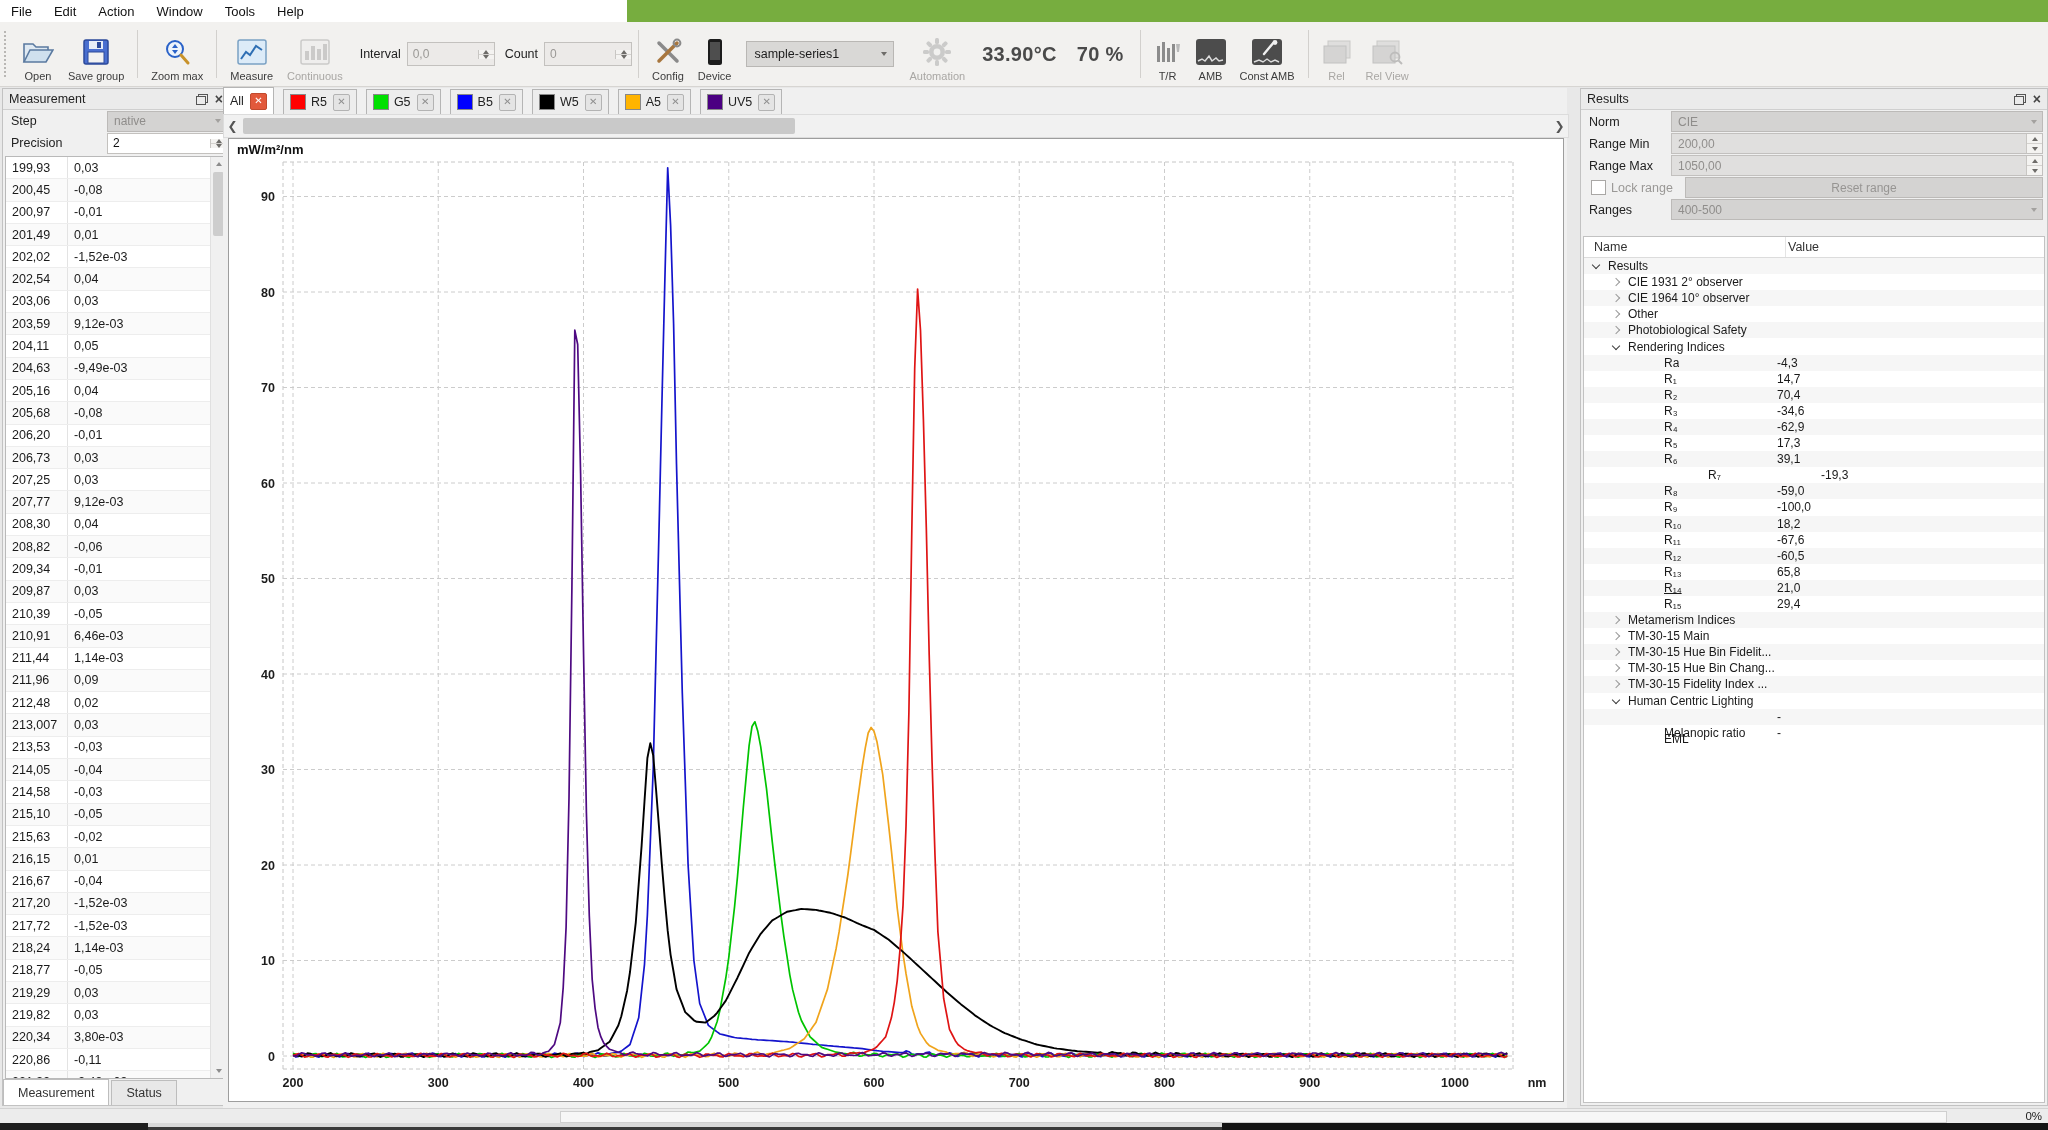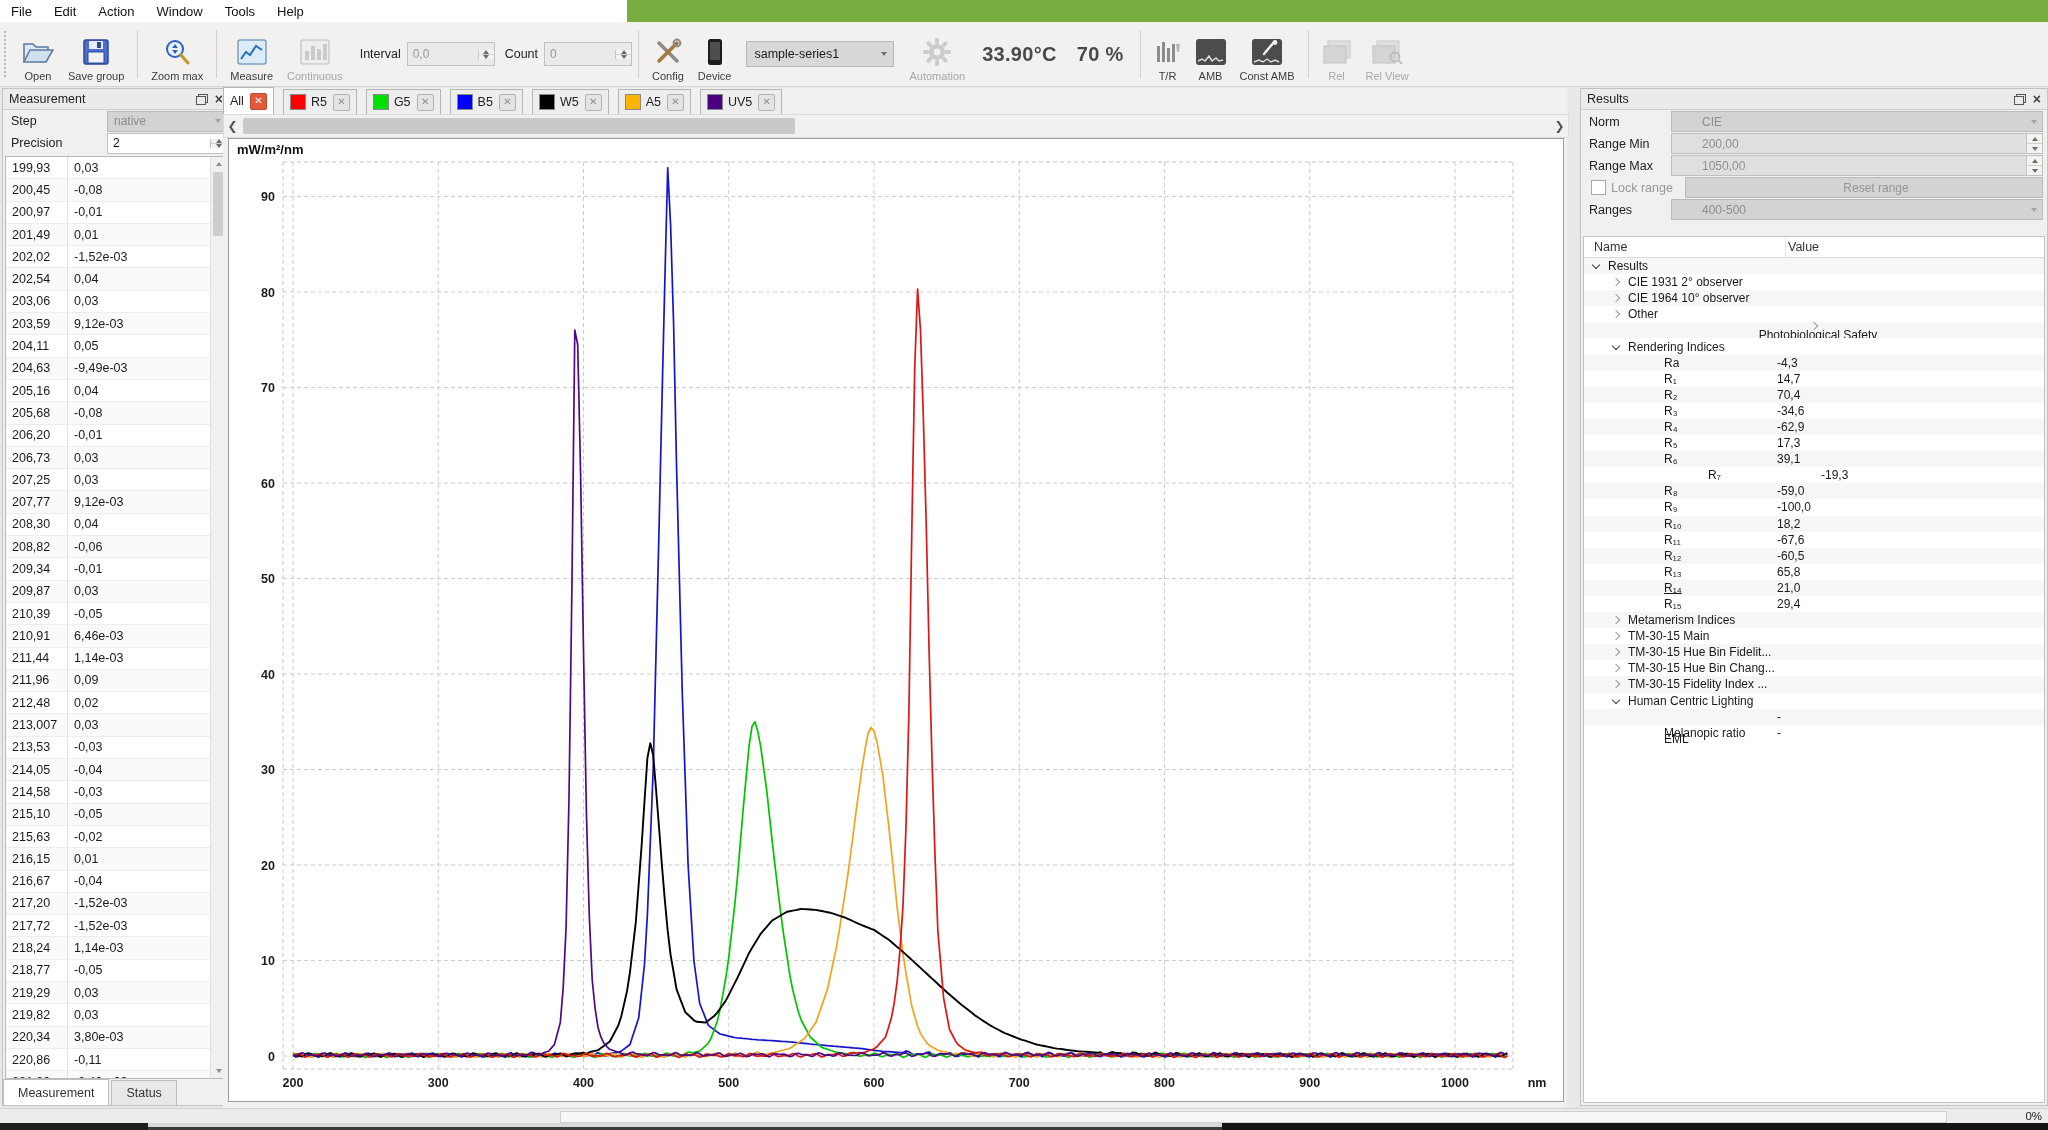--- a/index.html
+++ b/index.html
@@ -72,21 +72,21 @@
   #chart-scroll{position:absolute;left:0px;top:26px;width:1344px;height:22px;background:#f1f1f1;border:1px solid #dcdcdc;display:flex;align-items:center;}
   .sarr{width:17px;height:20px;display:flex;align-items:center;justify-content:center;color:#555;font-size:12px;font-weight:700;}
   #sthumb{height:16px;width:552px;background:#c9c9c9;border-radius:2px;margin-left:2px;}
   #chart-frame{position:absolute;left:5px;top:50px;width:1334px;height:962px;background:#ffffff;border:1px solid #9d9d9d;}
   #chart-title{position:absolute;left:8px;top:3px;font-size:13px;font-weight:700;color:#111;}
   .tick{font:700 12.5px "Liberation Sans","DejaVu Sans",sans-serif;fill:#1c1c1c;}
   
   #right-panel{left:1580px;top:88px;width:466px;height:1016px;}
   .rrow{display:flex;align-items:center;height:21px;padding:0 4px 0 8px;margin-top:1px;}
   .rlbl{width:82px;font-size:12.5px;color:#222;}
-  .rctl{flex:1;padding-left:24px;}
+  .rctl{flex:1;}
   .dis-input{display:flex;align-items:center;height:19px;background:#e0dfde;border:1px solid #c2c0be;}
   .dis-input .cval{flex:1;padding:0 6px;color:#908e8c;font-size:12px;}
   .dis-btn{height:19px;background:#d4d3d2;border:1px solid #bcbab8;display:flex;align-items:center;justify-content:center;color:#979593;font-size:12px;}
   .chkrow{display:flex;align-items:center;}
   .chk{width:13px;height:13px;background:#fff;border:1px solid #a9a7a5;margin:0 5px 0 2px;}
   .chklbl{color:#9a9896;font-size:12.5px;}
   #tree-wrap{position:absolute;left:2px;top:147px;right:2px;bottom:2px;background:#fff;border:1px solid #c2c2c2;overflow:hidden;}
   #tree-head{display:flex;height:20px;border-bottom:1px solid #dcdcdc;align-items:center;background:#fff;}
   #tree-head .h1{width:191px;padding-left:10px;color:#333;}
   #tree-head .h2{flex:1;padding-left:2px;color:#333;border-left:1px solid #e4e4e4;height:100%;display:flex;align-items:center;}
@@ -732,21 +732,21 @@
         <div class="trnode" style="position: relative;">
           <span style="width: 28px; display: inline-block;"></span>
           <span class="chev col"></span>
           <span class="tname" style="margin-left: 8px;">CIE 1964 10° observer</span>
         </div>
         <div class="trnode" style="position: relative;">
           <span style="width: 28px; display: inline-block;"></span>
           <span class="chev col"></span>
           <span class="tname" style="margin-left: 8px;">Other</span>
         </div>
-        <div class="trnode" style="position: relative; flex-direction: column;">
+        <div class="trnode" style="position: relative;">
           <span style="width: 28px; display: inline-block;"></span>
           <span class="chev col"></span>
           <span class="tname" style="margin-left: 8px;">Photobiological Safety</span>
         </div>
         <div class="trnode" style="position: relative;">
           <span style="width: 28px; display: inline-block;"></span>
           <span class="chev exp"></span>
           <span class="tname" style="margin-left: 8px;">Rendering Indices</span>
         </div>
         <div class="trnode" style="position: relative;">

